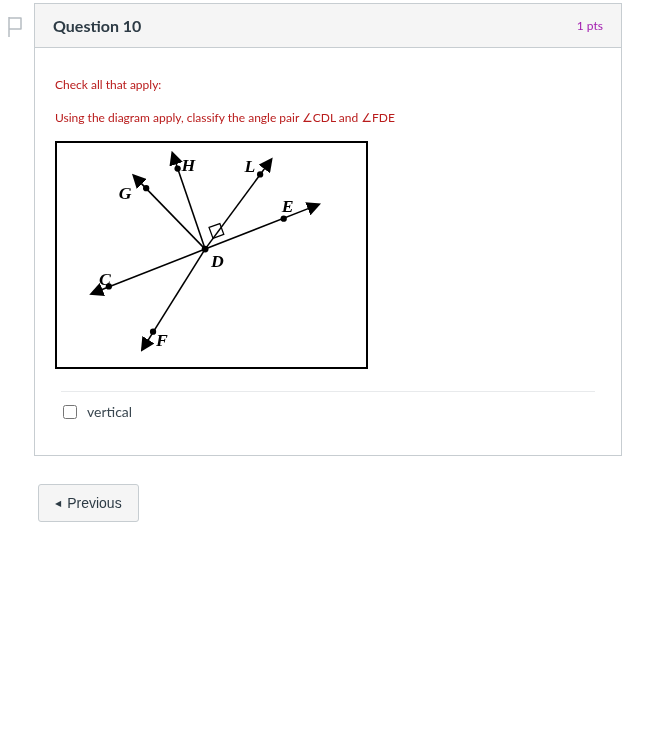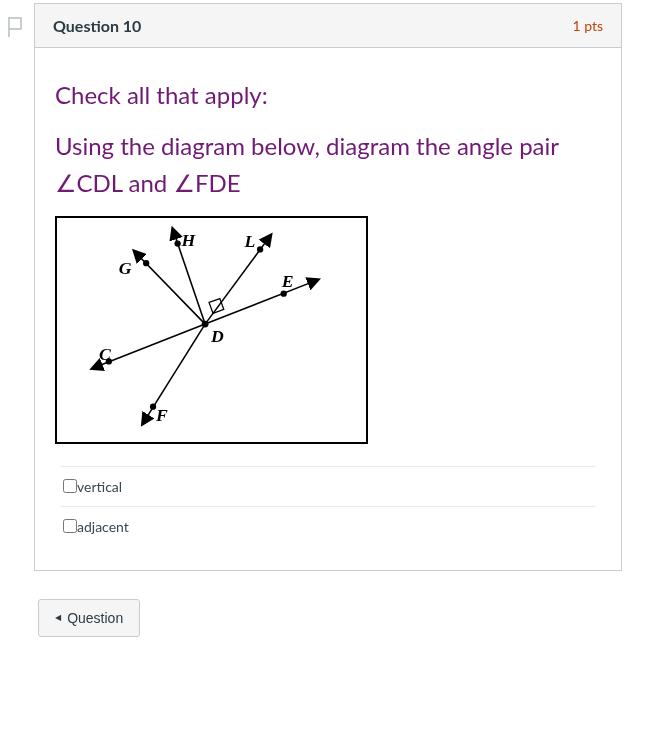--- a/index.html
+++ b/index.html
@@ -32,29 +32,29 @@
       display: flex;
       justify-content: space-between;
       align-items: center;
     }
     .question-title {
       font-weight: 700;
       font-size: 16px;
       color: #2d3b45;
     }
     .question-points {
-      font-size: 14px;
-      color: #c2410c;
+      font-size: 12px;
+      color: #a21caf;
     }
     .question-body {
       padding: 28px 20px 0 20px;
     }
     .prompt {
-      font-size: 24px;
-      color: #701a75;
+      font-size: 12px;
+      color: #b91c1c;
       line-height: 1.55;
       margin-bottom: 14px;
     }
     .diagram-frame {
       border: 2px solid #000;
       width: 313px;
       height: 228px;
       position: relative;
       margin-bottom: 22px;
       background: #fff;
@@ -73,20 +73,21 @@
       fill: #000;
     }
     .answers {
       padding: 0 6px 24px 6px;
     }
     .answer-row {
       border-top: 1px solid #e8eaec;
       padding: 11px 2px;
       display: flex;
       align-items: center;
+      gap: 10px;
       font-size: 14px;
       color: #3a4750;
     }
     .answer-row input[type="checkbox"] {
       width: 14px; height: 14px;
     }
     .nav-row {
       width: 556px;
       margin-left: 38px;
       margin-top: 28px;
@@ -120,21 +121,21 @@
 
   <div class="question-card">
     <div class="question-header">
       <span class="question-title">Question 10</span>
       <span class="question-points">1 pts</span>
     </div>
 
     <div class="question-body">
       <p class="prompt">Check all that apply:</p>
       <p class="prompt">
-        <span>Using the diagram below, diagram the angle pair </span><span>∠CDL</span><span> and </span><span>∠FDE</span>
+        <span>Using the diagram apply, classify the angle pair </span><span>∠CDL</span><span> and </span><span>∠FDE</span>
       </p>
 
       <div class="diagram-frame">
         <svg class="diagram-svg" viewBox="0 0 313 228">
           <defs>
             <marker id="arrow" markerWidth="9" markerHeight="9" refX="5" refY="4.5" orient="auto">
               <path d="M0,0 L9,4.5 L0,9 Z" fill="#000"></path>
             </marker>
           </defs>
 
@@ -168,27 +169,23 @@
           <text x="42" y="145" class="pt-label">C</text>
           <text x="100" y="207" class="pt-label">F</text>
         </svg>
       </div>
 
       <div class="answers">
         <label class="answer-row">
           <input type="checkbox" style="">
           <span>vertical</span>
         </label>
-        <label class="answer-row">
-          <input type="checkbox" style="">
-          <span>adjacent</span>
-        </label>
       </div>
     </div>
   </div>
 </div>
 
 <div class="nav-row">
   <button class="nav-btn">
     <span class="tri">◀</span>
-    <span>Question</span>
+    <span>Previous</span>
   </button>
 </div>
 
 </body></html>

